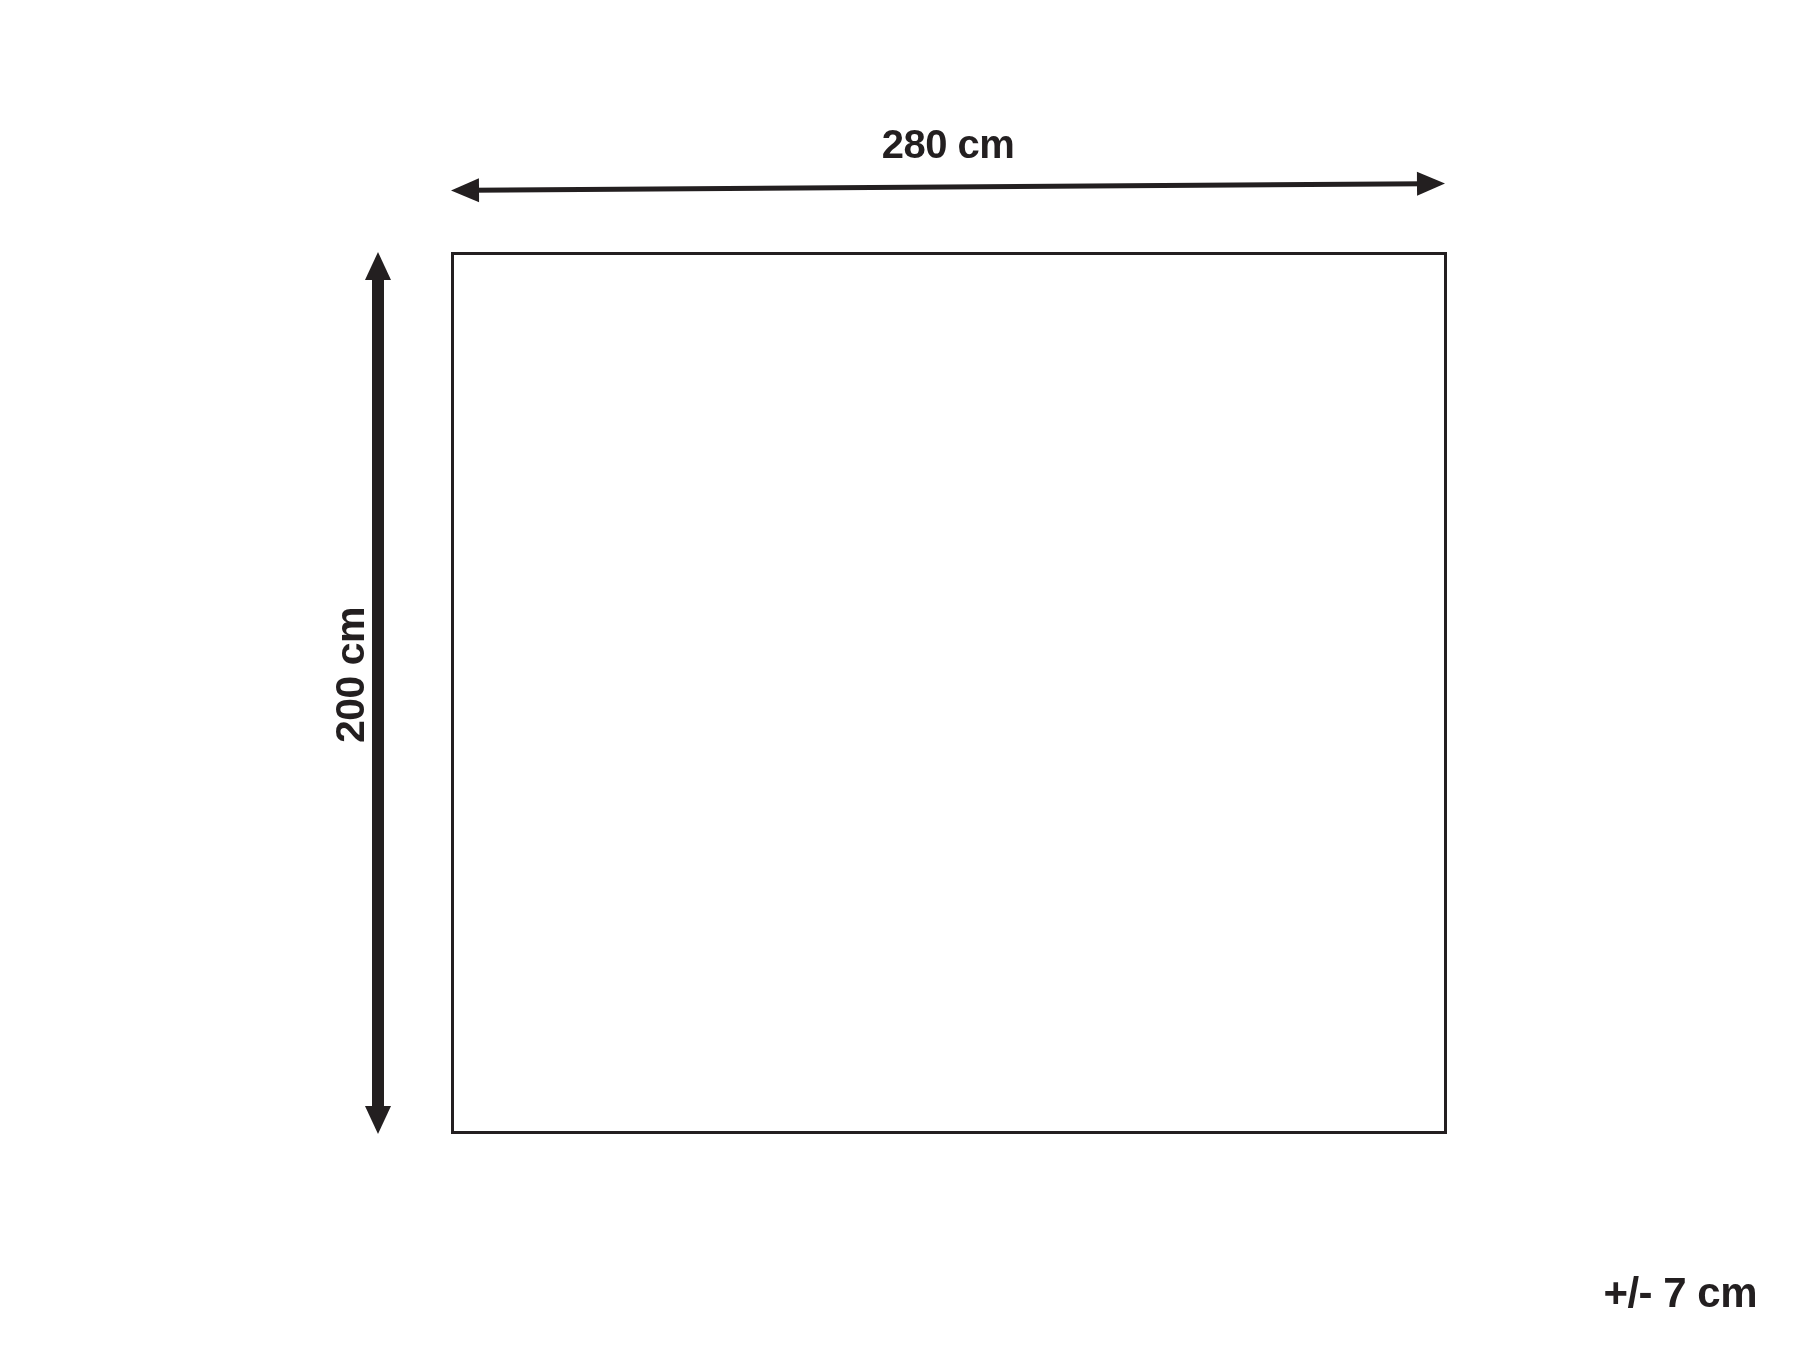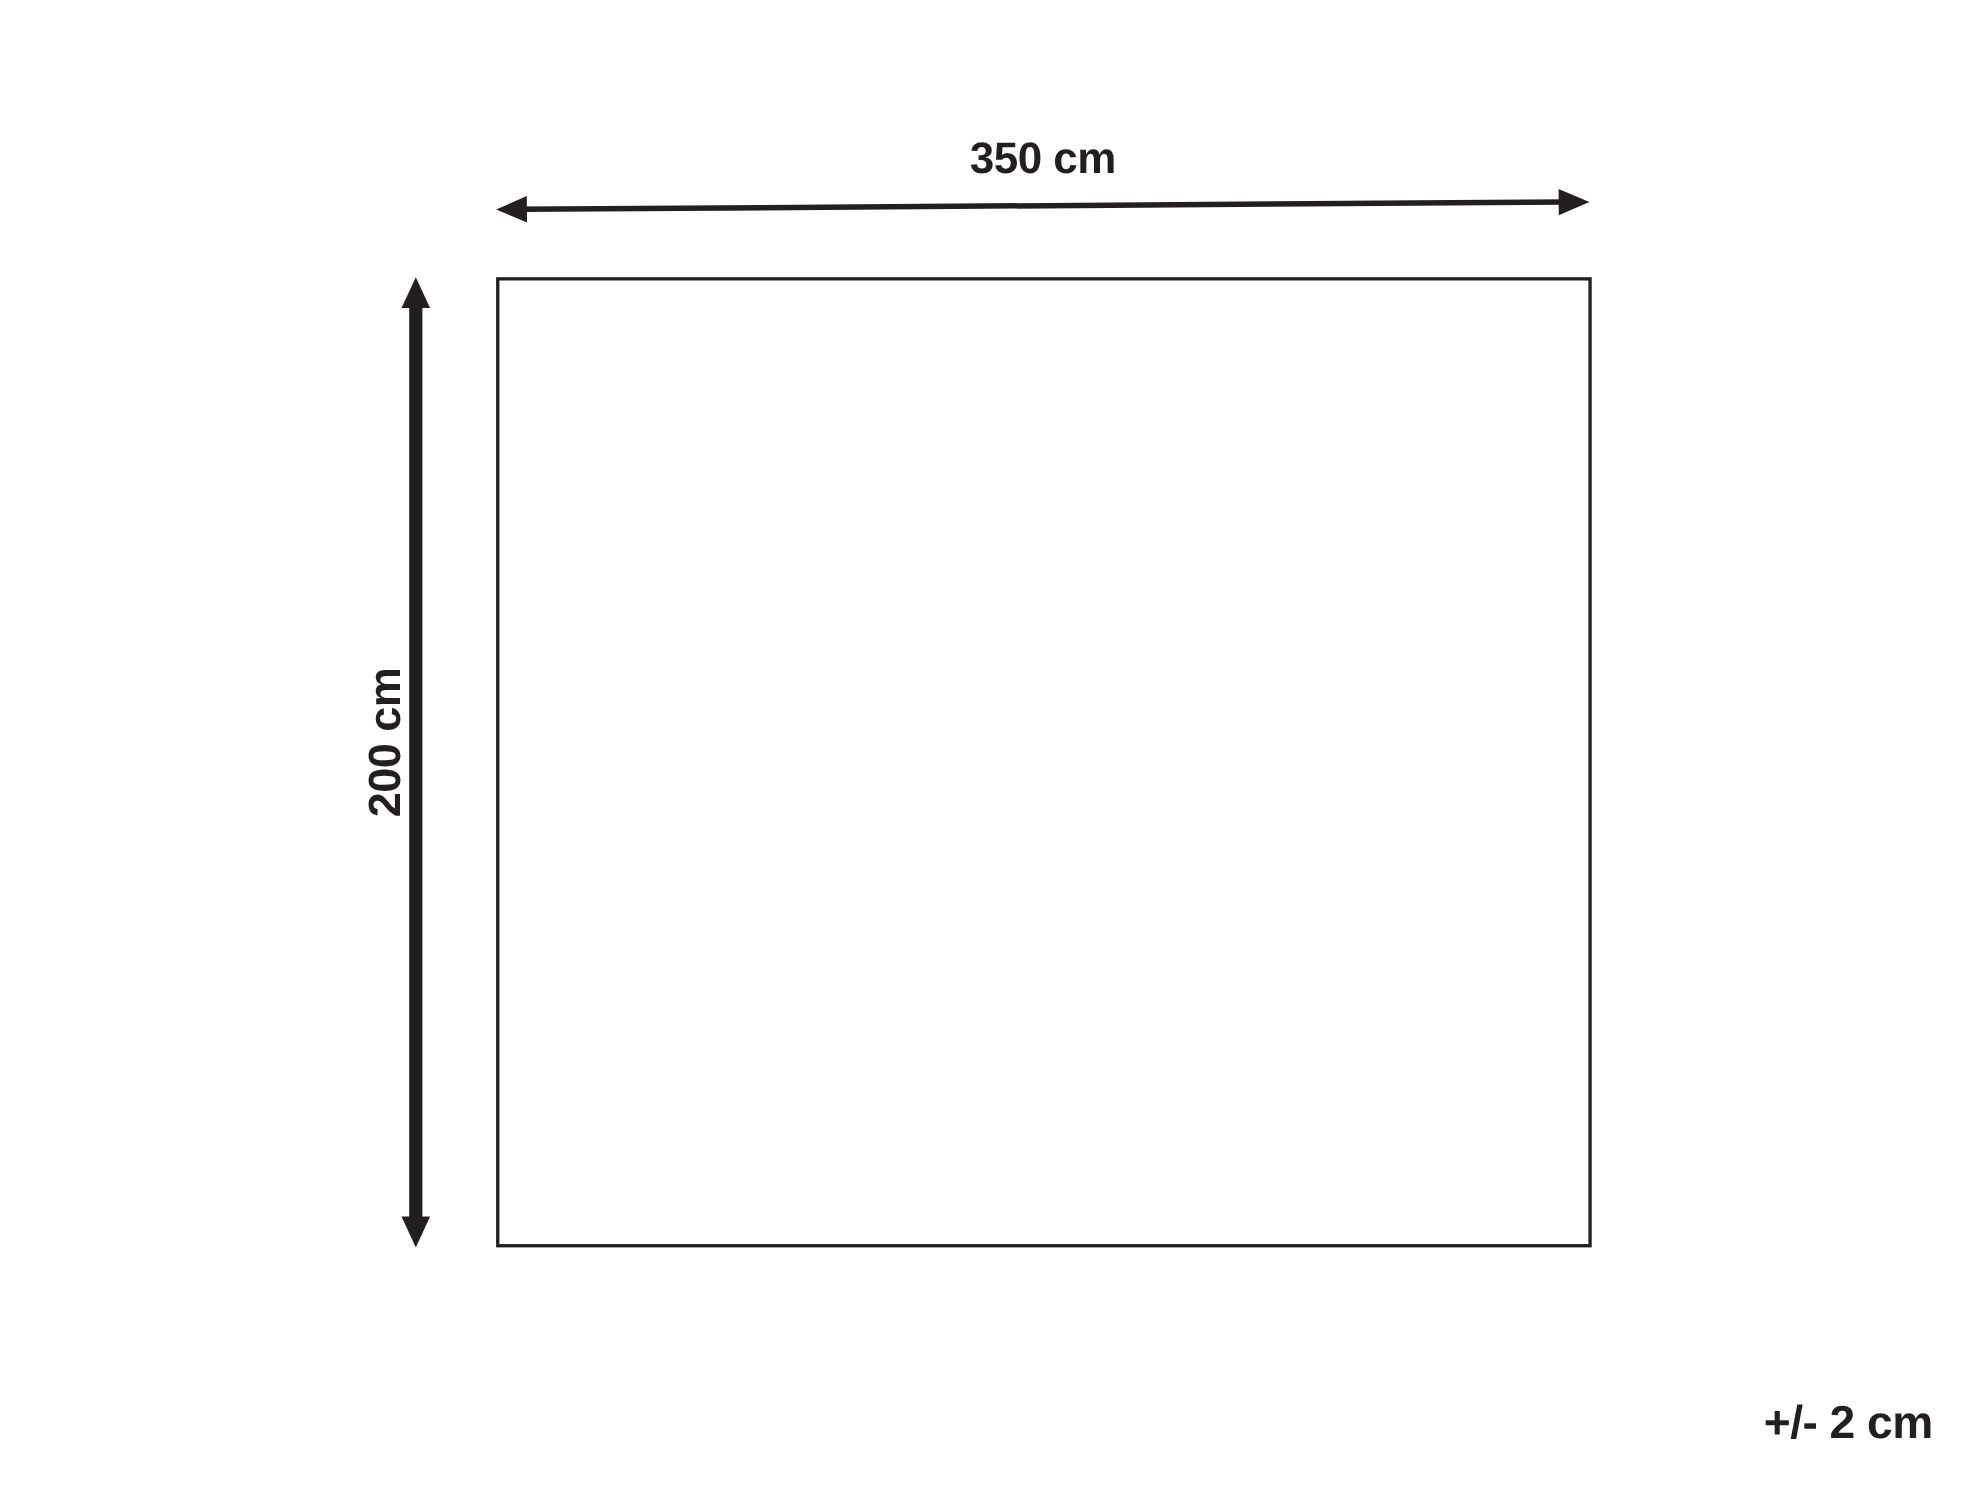--- a/index.html
+++ b/index.html
@@ -134,33 +134,33 @@
     line-height: 46px;
     letter-spacing: -0.5px;
     text-align: right;
   }
 </style>
 </head>
 <body>
 
 <div class="canvas">
 
-  <div class="h-label">350 cm</div>
+  <div class="h-label">280 cm</div>
 
   <div class="h-arrow">
     <span class="head head-left"></span>
     <span class="shaft-h"></span>
     <span class="head head-right"></span>
   </div>
 
   <div class="v-label">200 cm</div>
 
   <div class="v-arrow">
     <span class="head head-up"></span>
     <span class="shaft-v"></span>
     <span class="head head-down"></span>
   </div>
 
   <div class="outline"></div>
 
-  <div class="tolerance">+/- 2 cm</div>
+  <div class="tolerance">+/- 7 cm</div>
 
 </div>
 
 </body></html>

